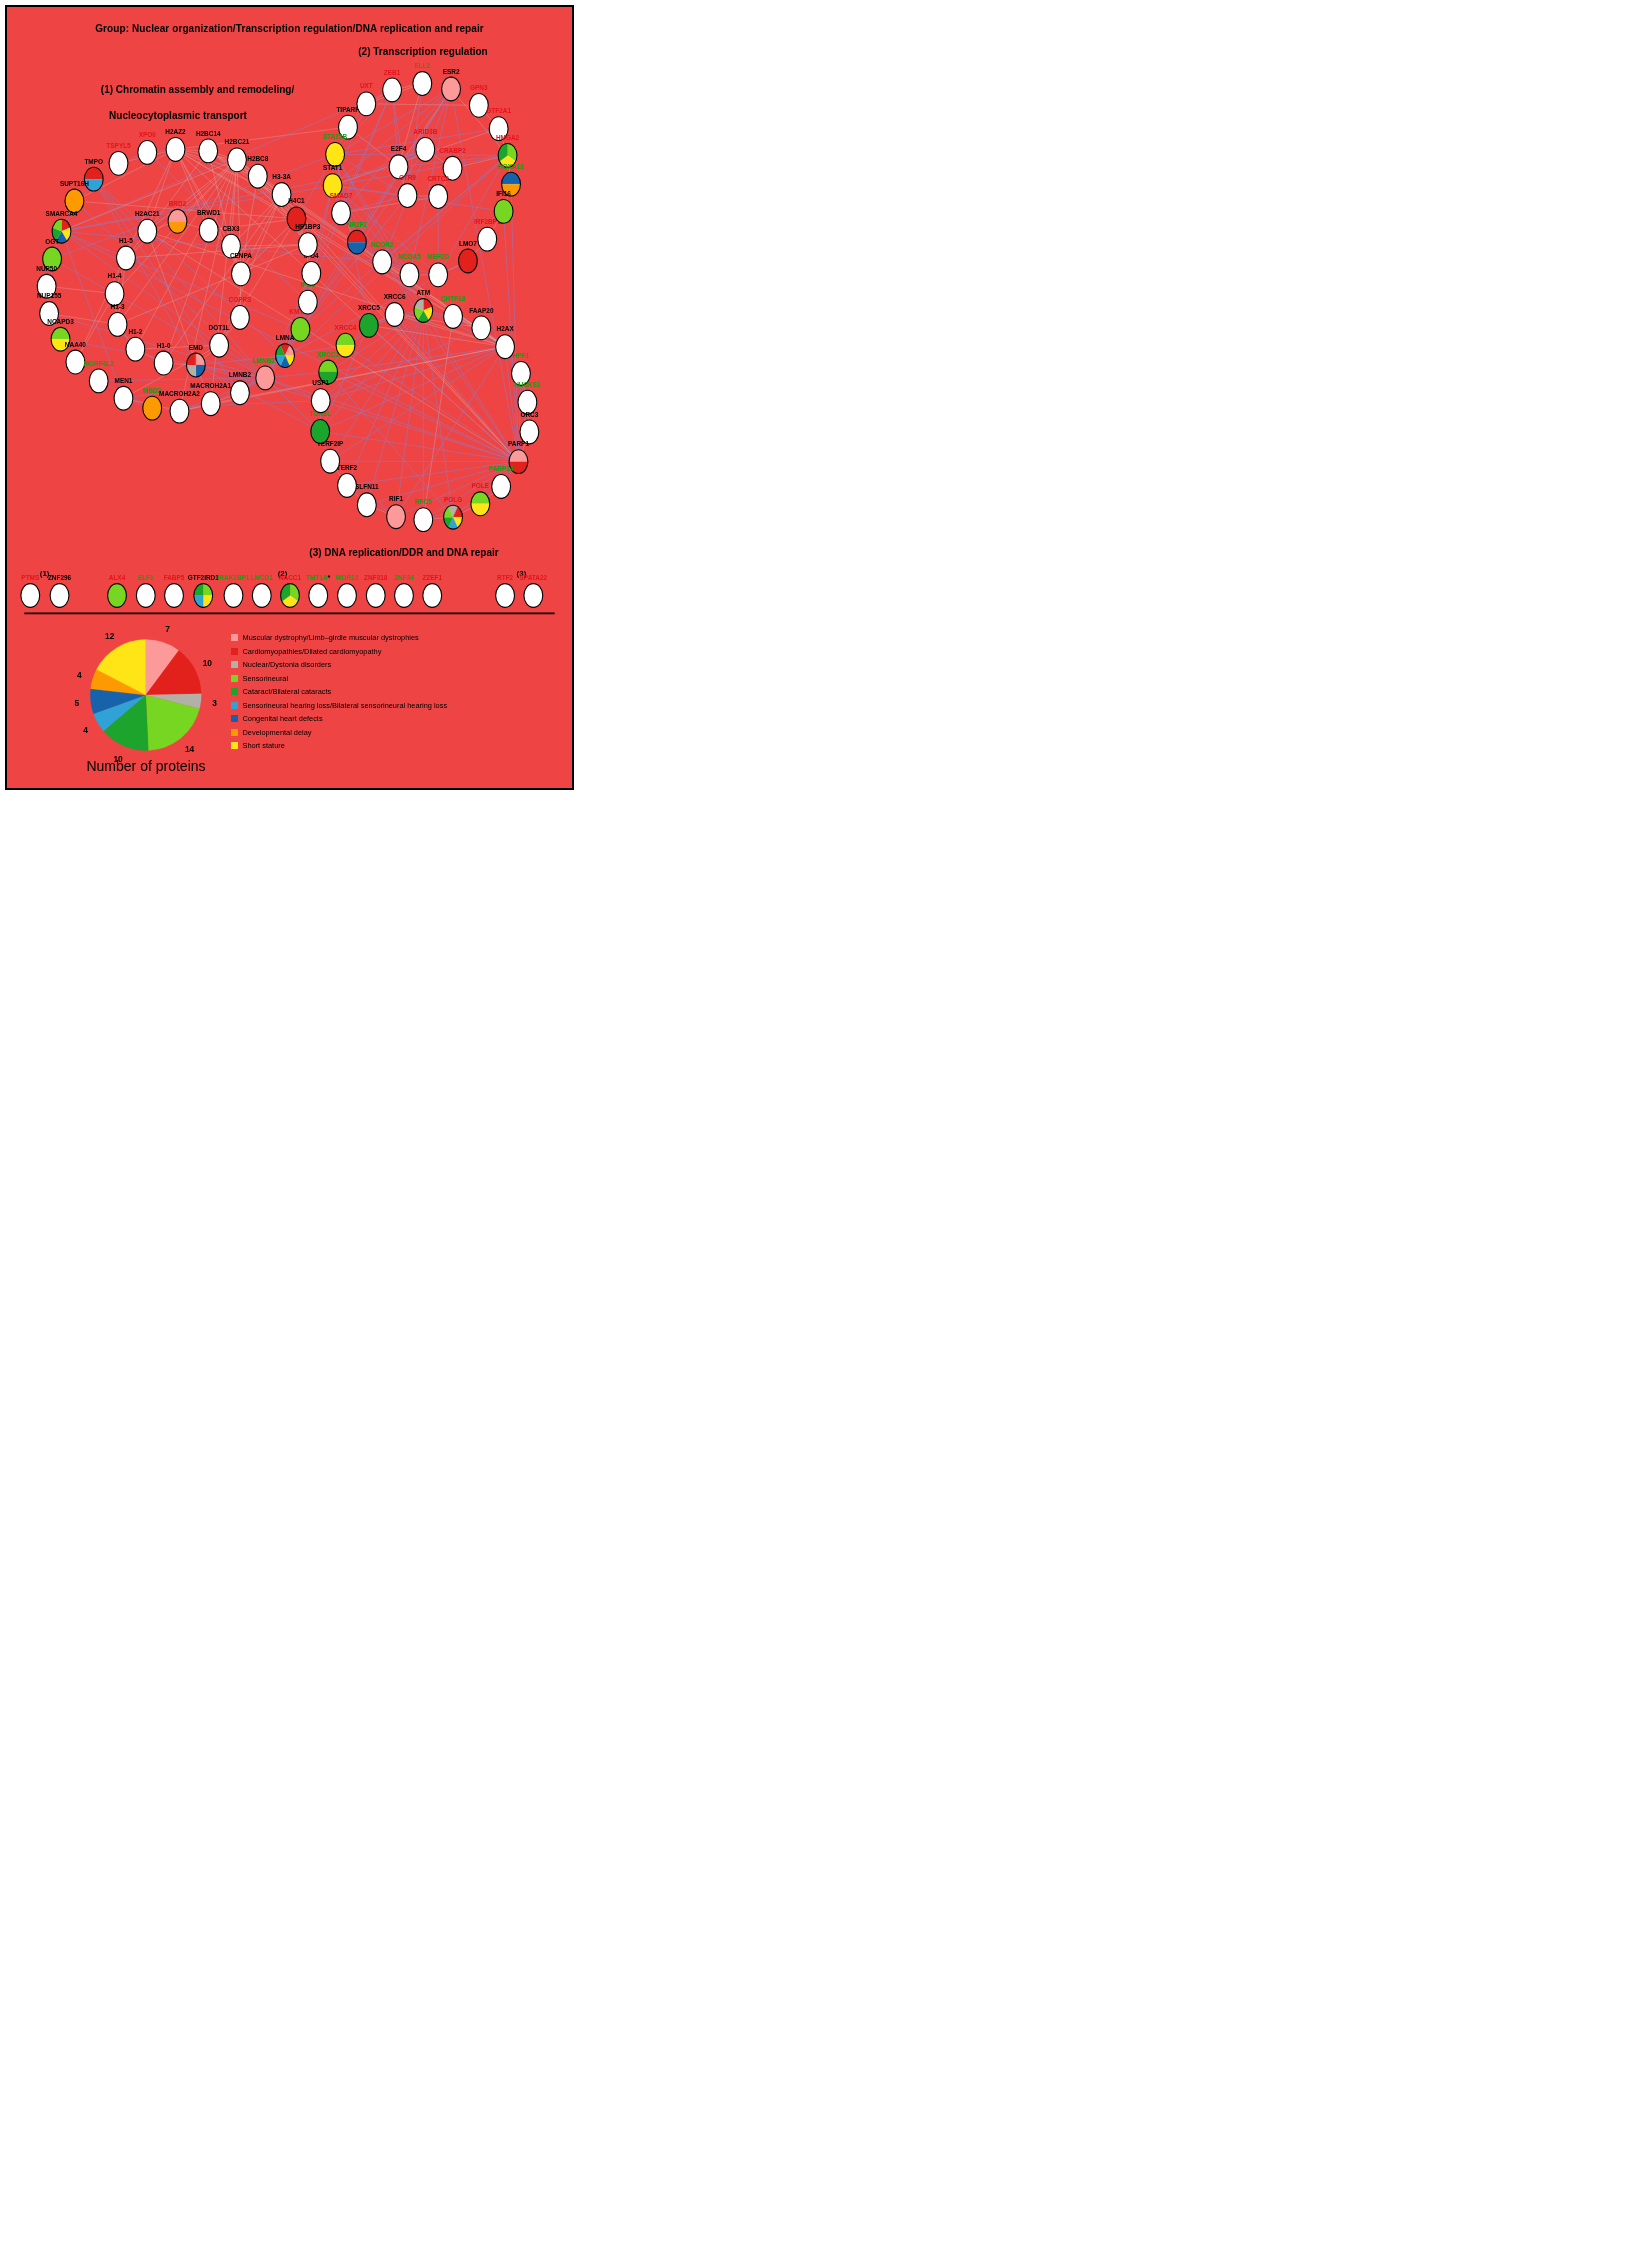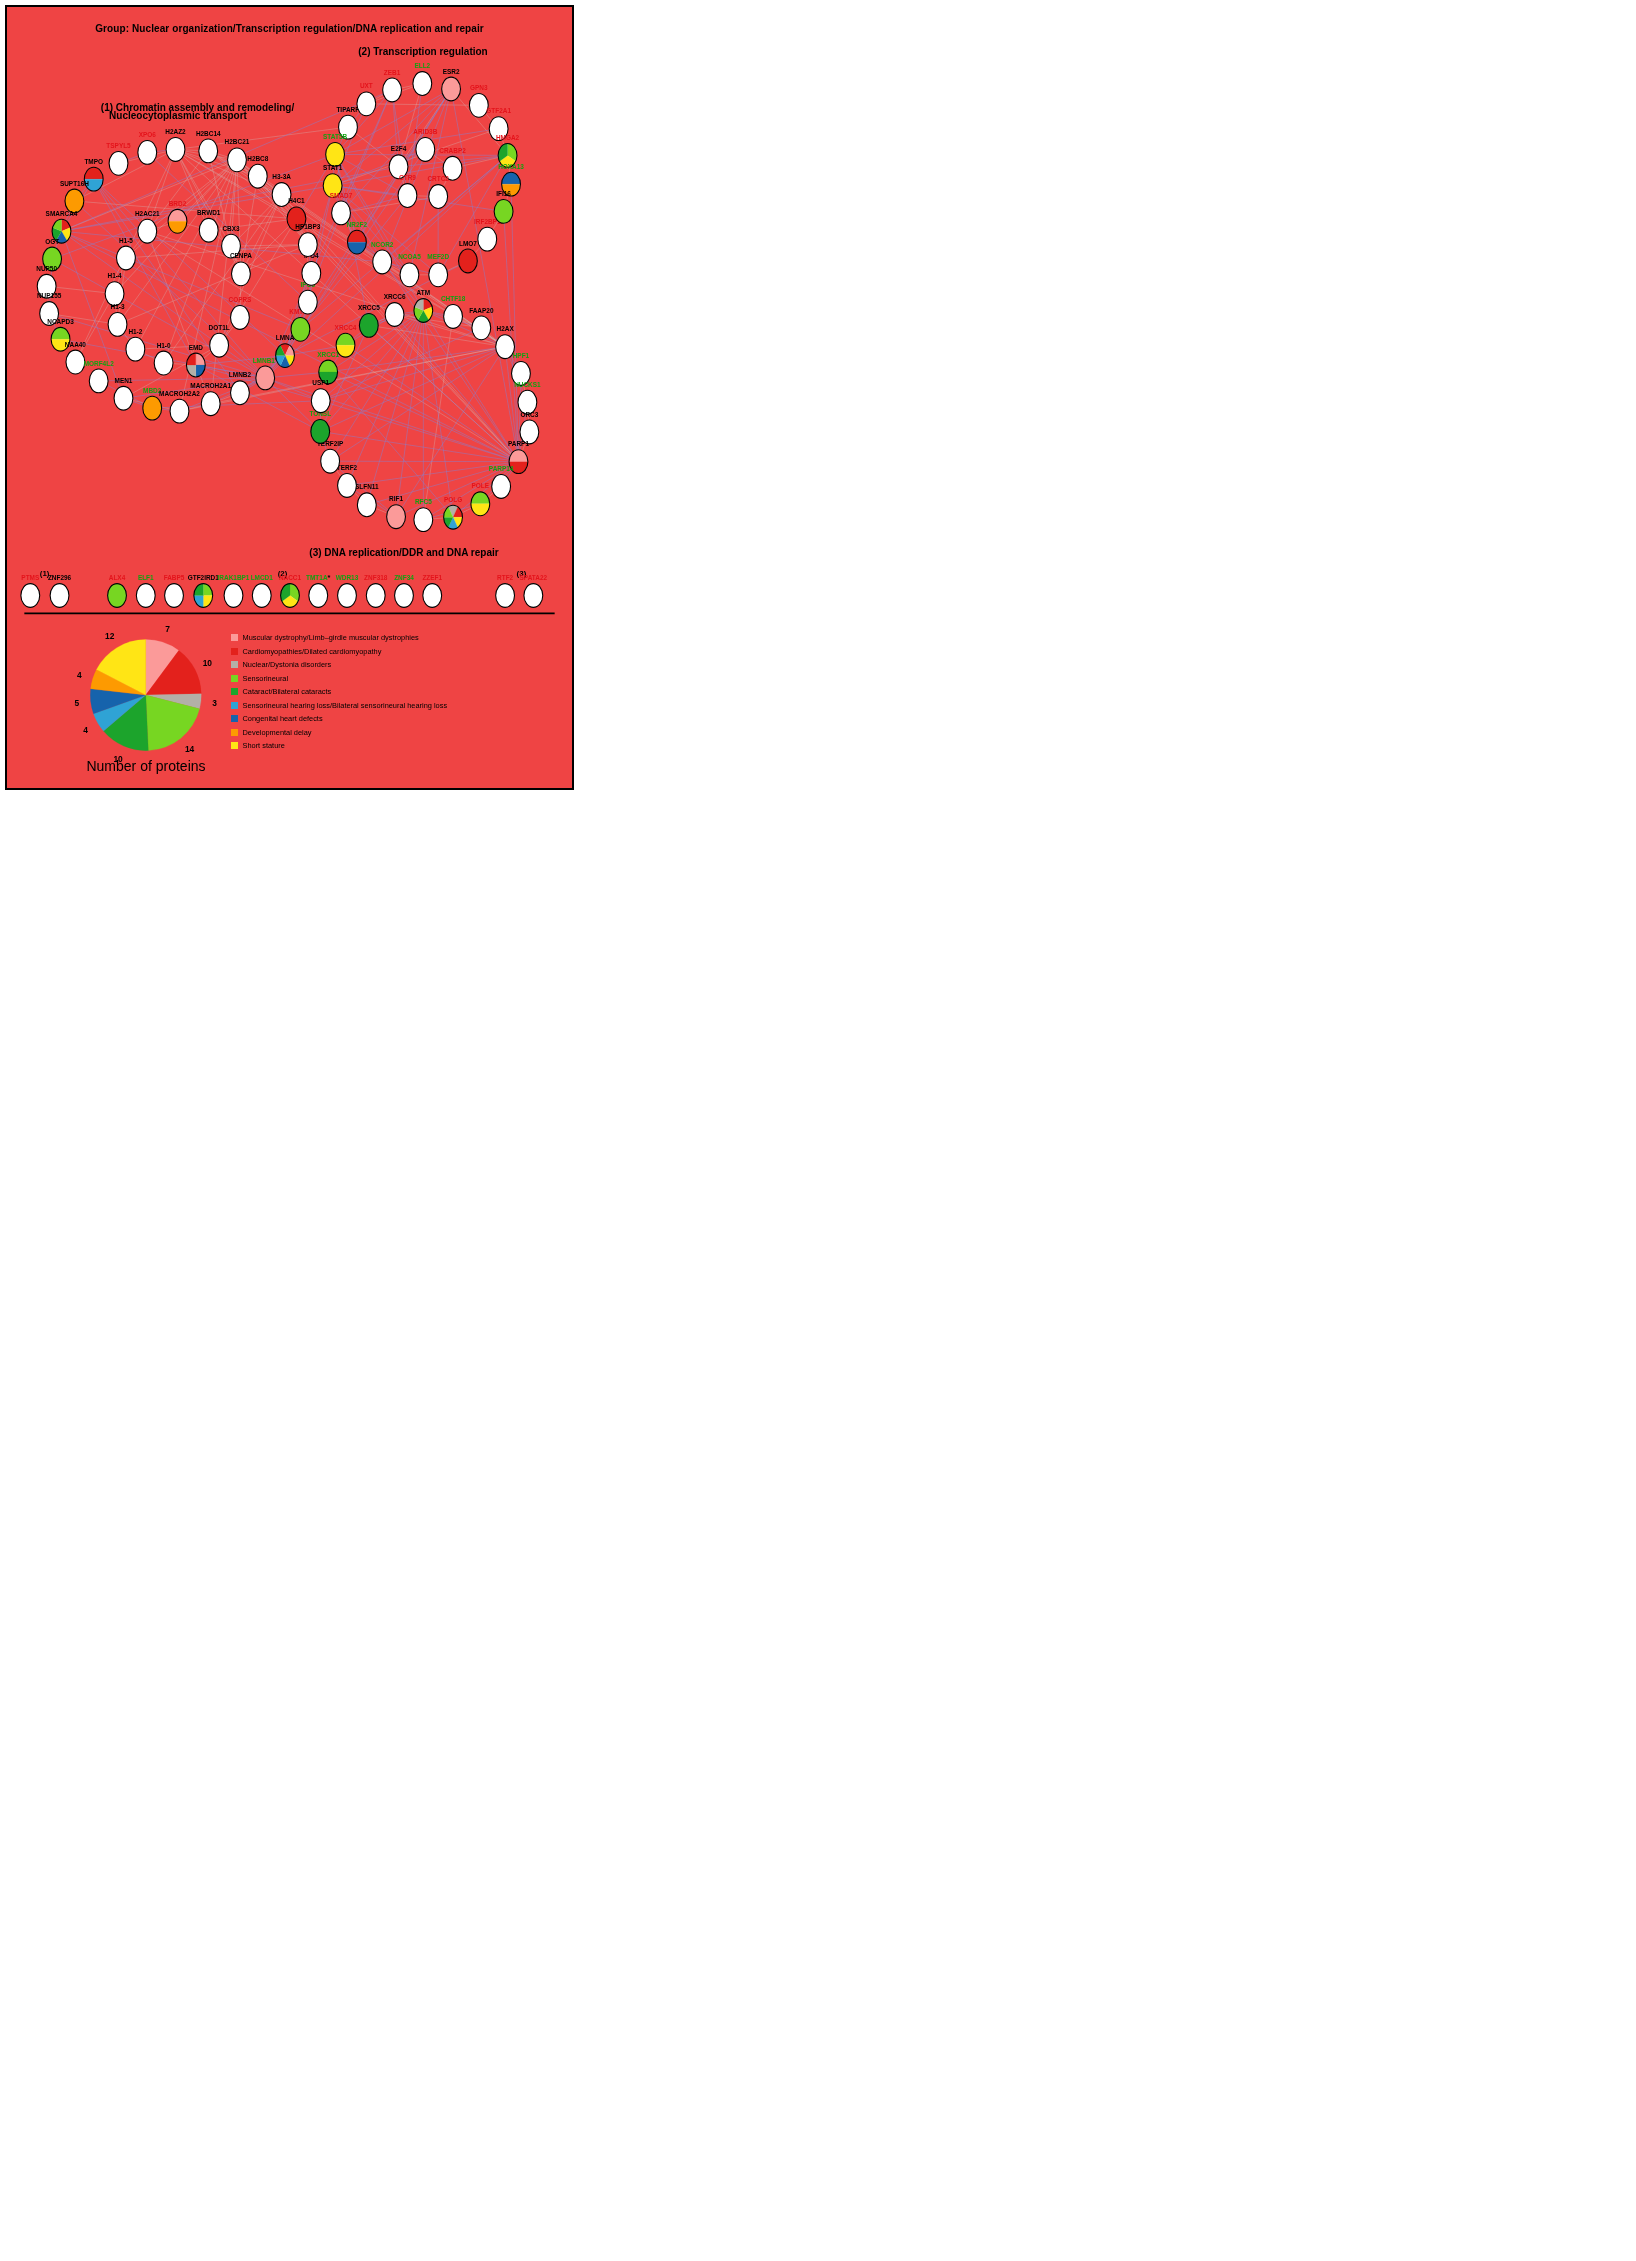--- a/index.html
+++ b/index.html
@@ -1,21 +1,21 @@
 <!DOCTYPE html>
 <html style="font-size:8px"><head>
 <meta charset="utf-8">
 <style>
   html,body{margin:0;padding:0;background:#ffffff;font-family:"Liberation Sans","DejaVu Sans",sans-serif;}
   .figure{position:relative;width:565px;height:781px;margin:5px;border:2.5px solid #000;background:#ef4444;box-sizing:content-box;overflow:hidden;}
   #net-svg{position:absolute;left:0;top:0;width:565px;height:781px;}
   .title{position:absolute;top:16px;left:0;right:0;text-align:center;font-weight:bold;font-size:10px;color:#000;letter-spacing:0.1px;}
   .caption{position:absolute;transform:translate(-50%,-50%);font-weight:bold;font-size:10px;white-space:nowrap;color:#000;}
   .cap-2{left:416px;top:44px;}
-  .cap-1a{left:171px;top:100px;padding-left:39px;}
+  .cap-1a{left:171px;top:82px;padding-left:39px;}
   .cap-1b{left:171px;top:108px;}
   .cap-3{left:397px;top:545px;}
   .pie-caption{position:absolute;left:139px;top:759px;transform:translate(-50%,-50%);font-size:14px;color:#000;}
   #legend{position:absolute;left:224px;top:626px;display:flex;flex-direction:column;gap:4.5px;}
   .lrow{display:flex;align-items:center;gap:4.5px;font-size:7.4px;color:#000;white-space:nowrap;}
   .sw{width:7px;height:7px;flex:0 0 7px;}
   .nlabel{font-weight:bold;font-size:13px;}
   .hdr{font-weight:bold;font-size:16px;}
   .pnum{font-weight:bold;font-size:17px;}
 </style>

